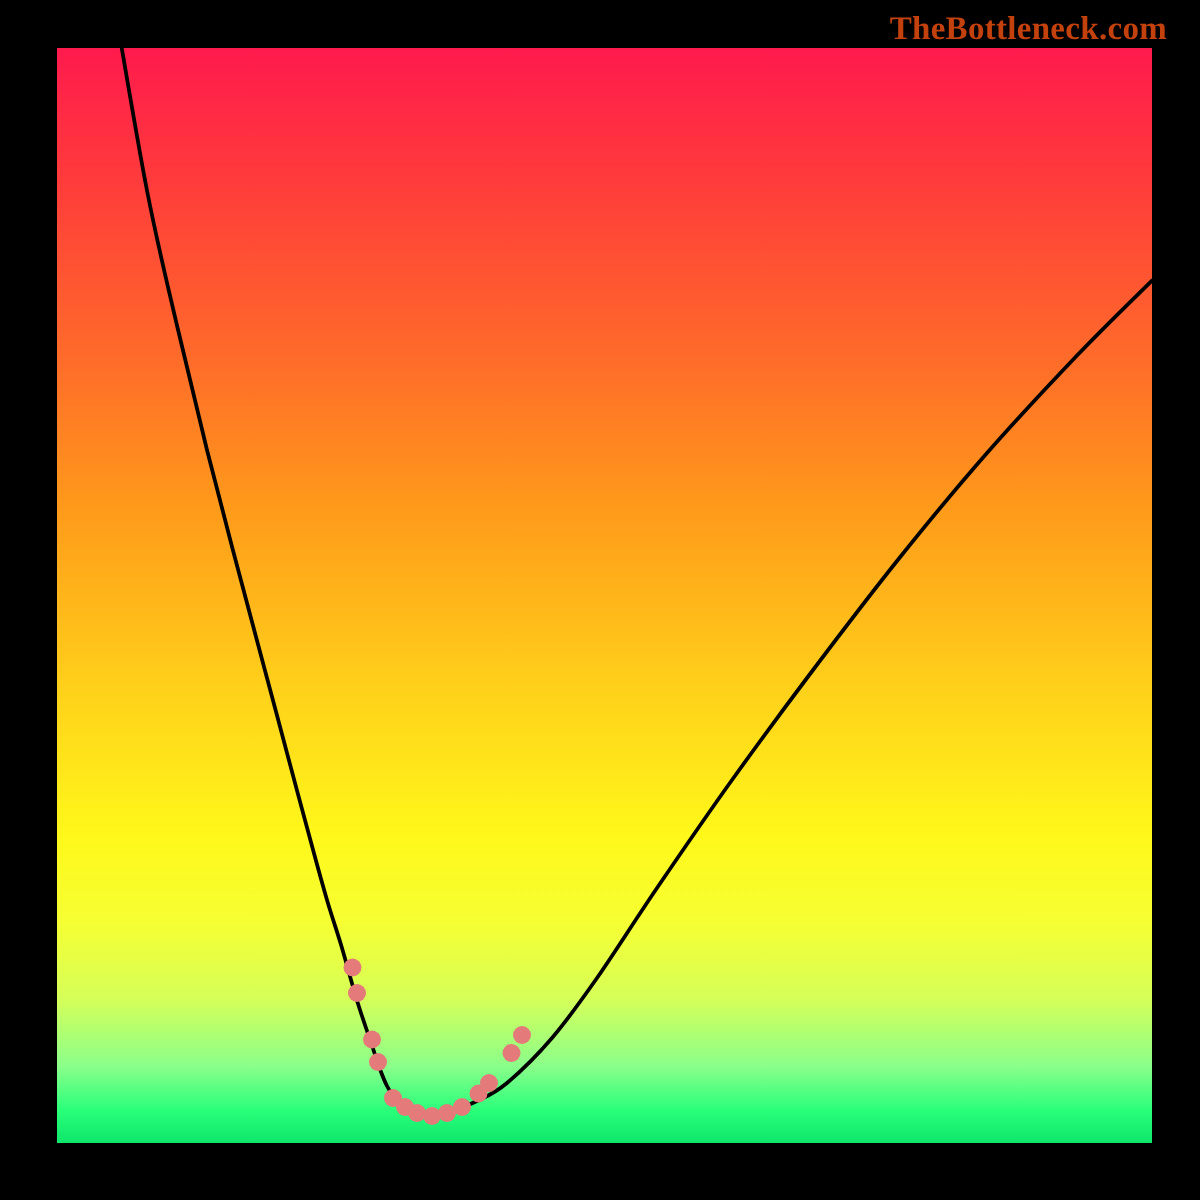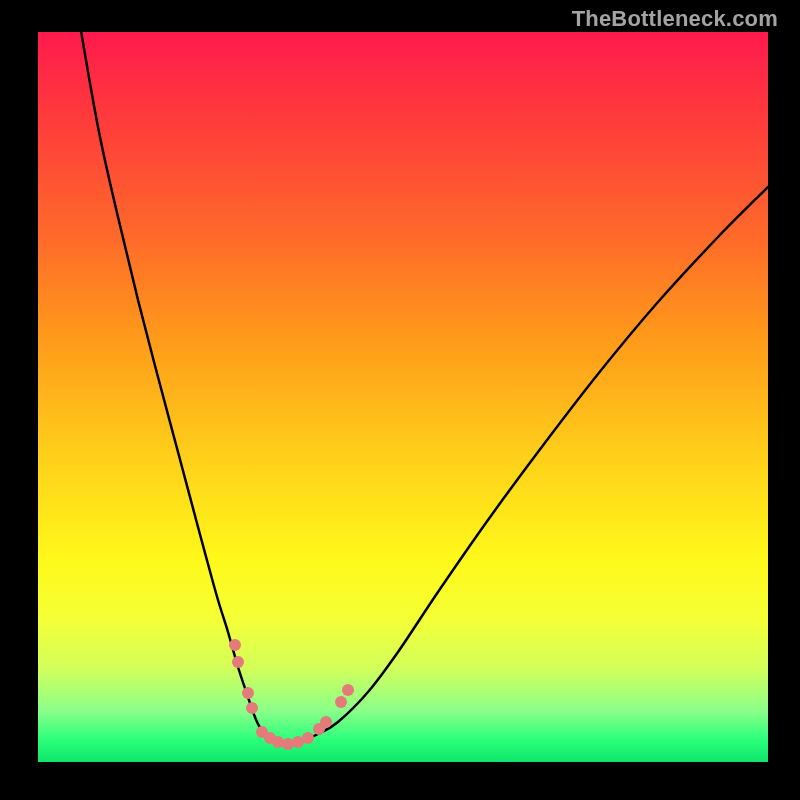--- a/index.html
+++ b/index.html
@@ -43,23 +43,23 @@
       #d4ff5a 87%,
       #8aff8a 93%,
       #2aff7a 97%,
       #0ee66b 100%
     );
   }
   .watermark {
     position: absolute;
     top: 6px;
     right: 22px;
-    font-family: Liberation Sans, sans-serif;
+    font-family: Liberation Serif, serif;
     font-size: 22px;
-    color: #a3a3a3;
+    color: #c2410c;
     font-weight: 600;
     letter-spacing: 0.2px;
     user-select: none;
   }
   svg.curve {
     position: absolute;
     left: 0;
     top: 0;
     width: 730px;
     height: 730px;

